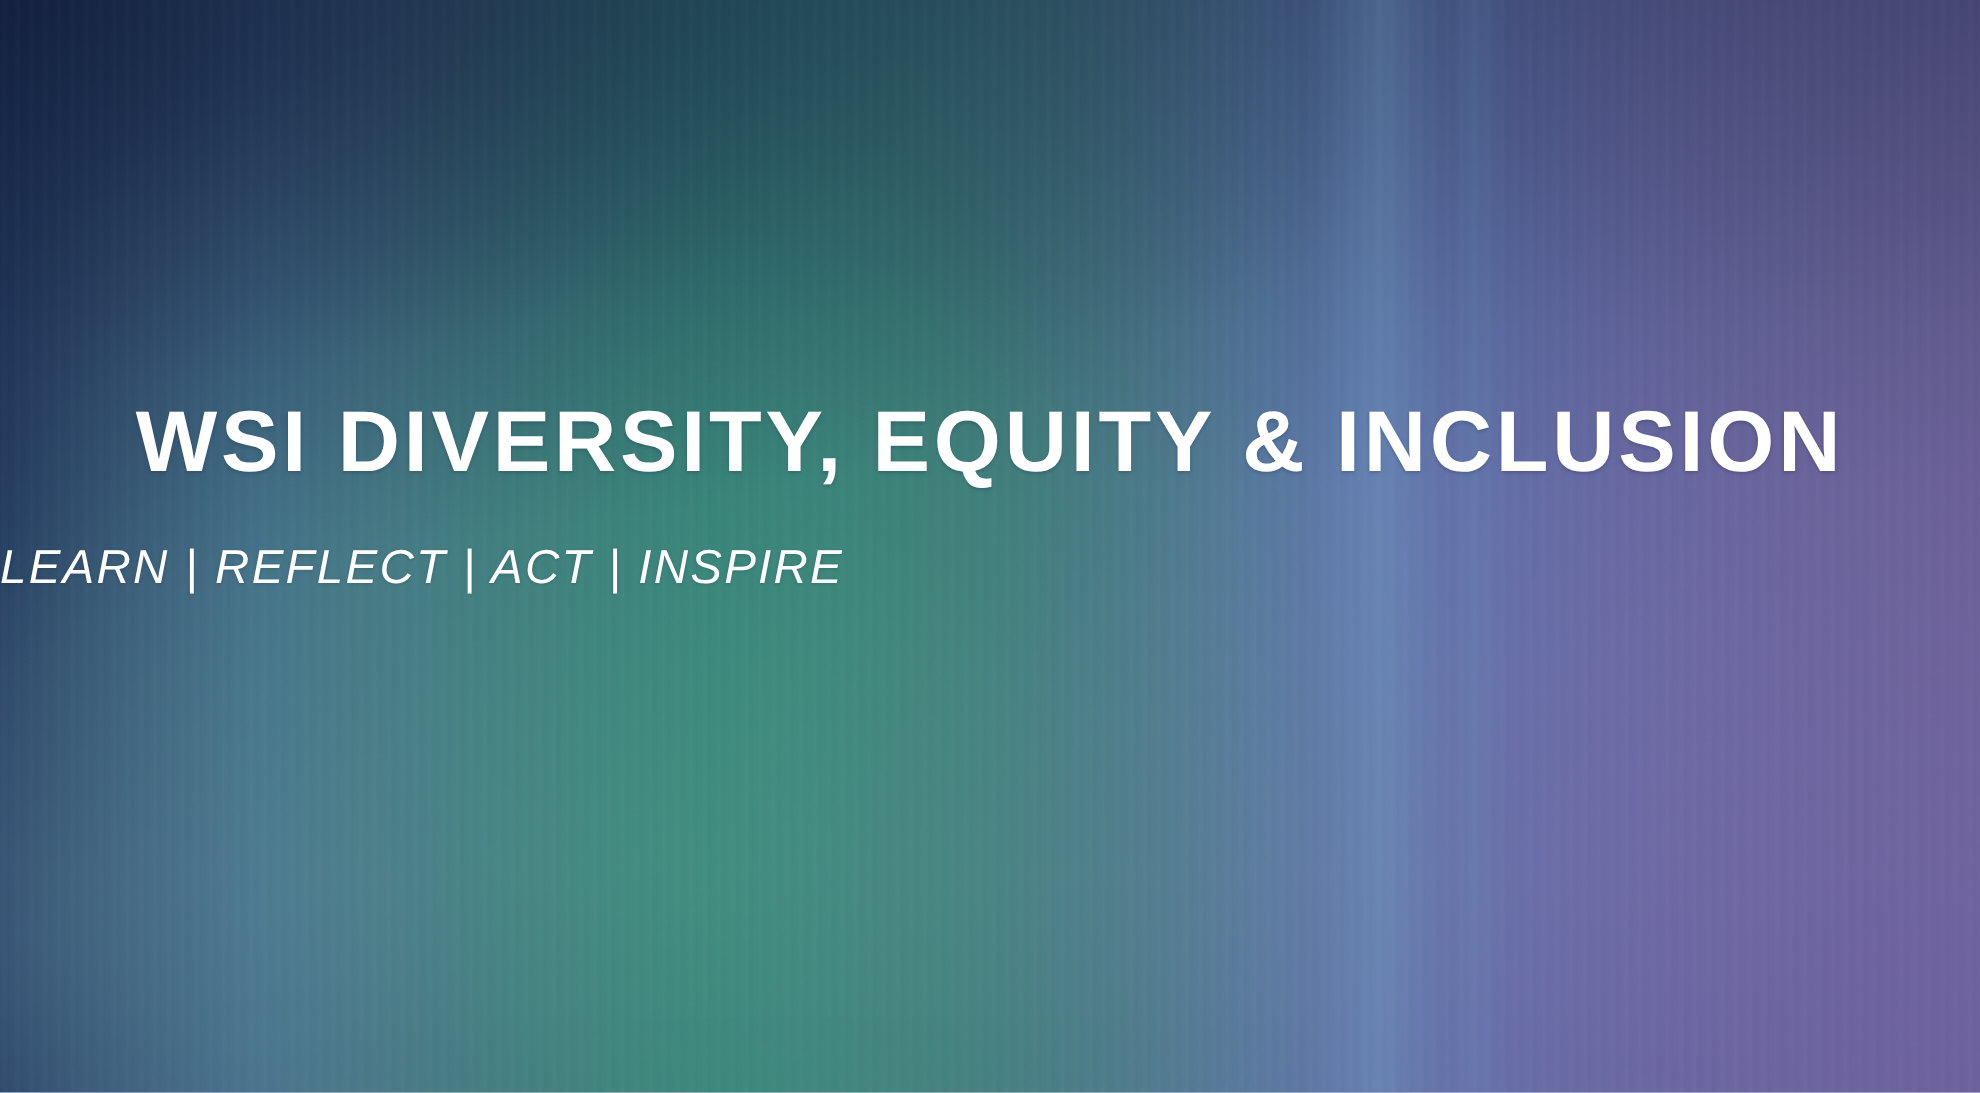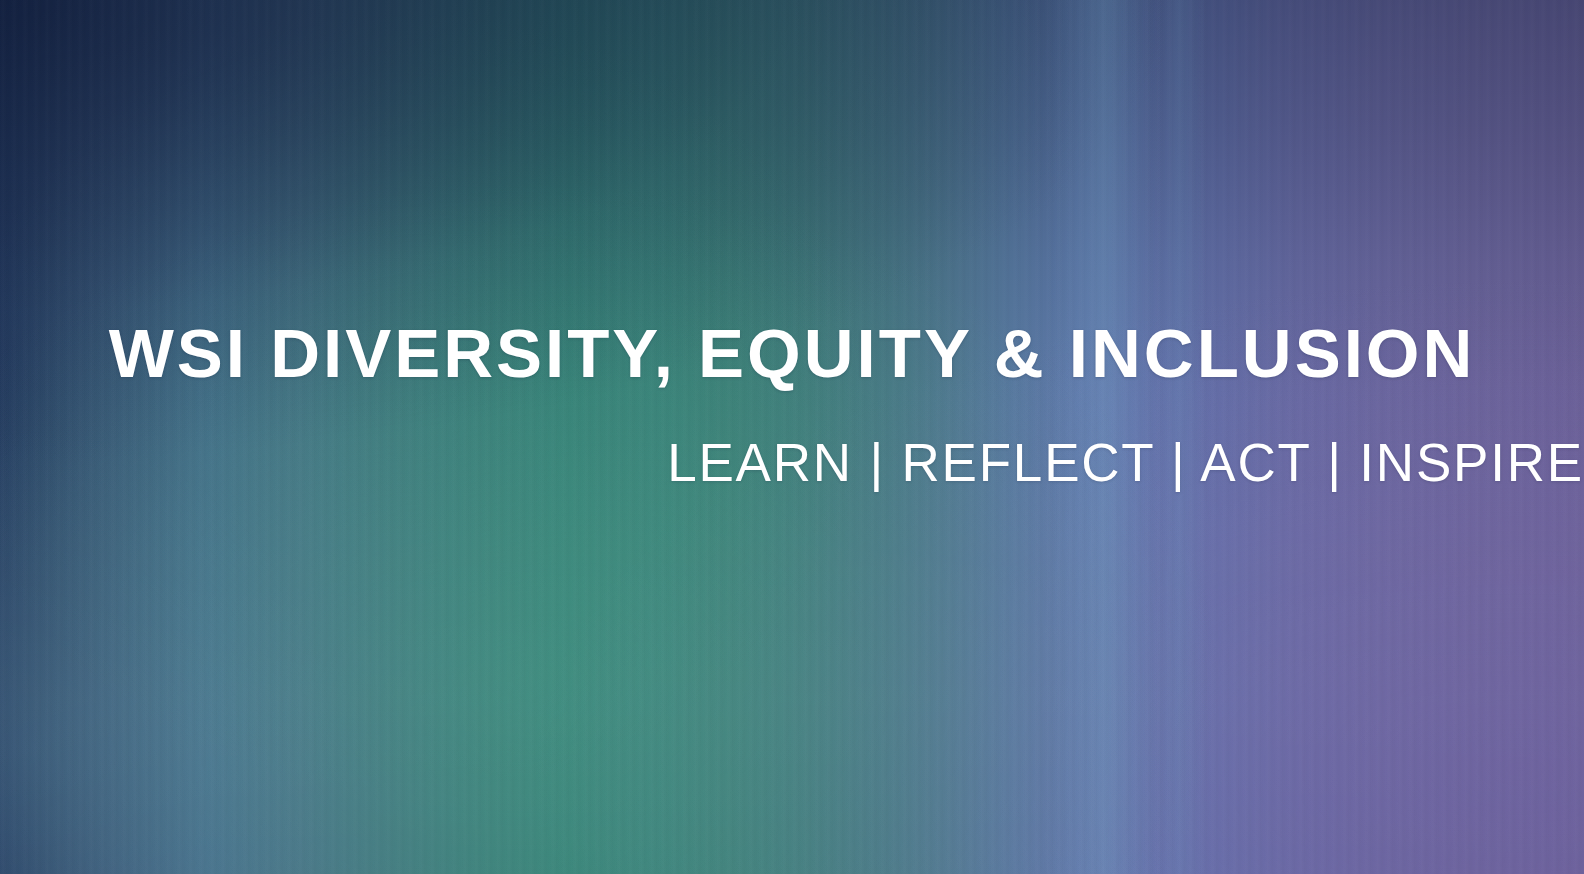--- a/index.html
+++ b/index.html
@@ -139,28 +139,29 @@
     white-space: nowrap;
     text-shadow: 0 1px 3px rgba(20, 34, 60, 0.22);
   }
 
   .subhead {
     margin: 0;
     position: absolute;
     top: 434px;
     left: 0;
     right: 0;
-    text-align: right;
+    text-align: left;
     color: #ffffff;
-    font-size: 53px;
+    font-size: 38px;
     font-weight: 400;
     letter-spacing: 1.8px;
     line-height: 1.1;
     white-space: nowrap;
     text-shadow: 0 1px 3px rgba(20, 34, 60, 0.18);
+    font-style: italic;
   }
 </style>
 </head>
 <body>
 
 <div class="banner">
   <div class="content">
     <h1 class="headline">WSI DIVERSITY, EQUITY &amp; INCLUSION</h1>
     <p class="subhead">LEARN | REFLECT | ACT | INSPIRE</p>
   </div>

